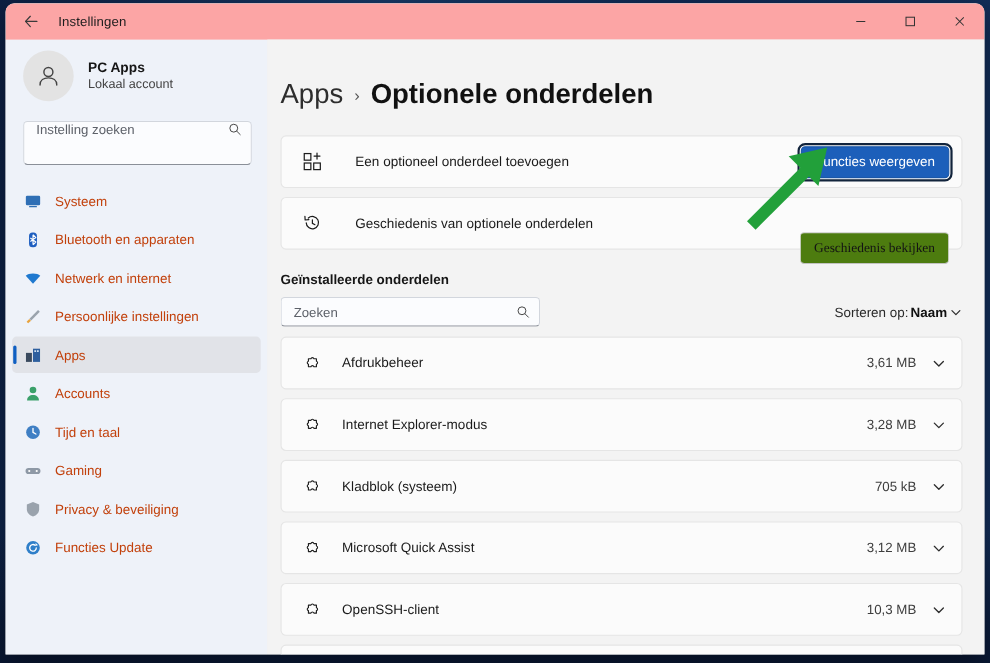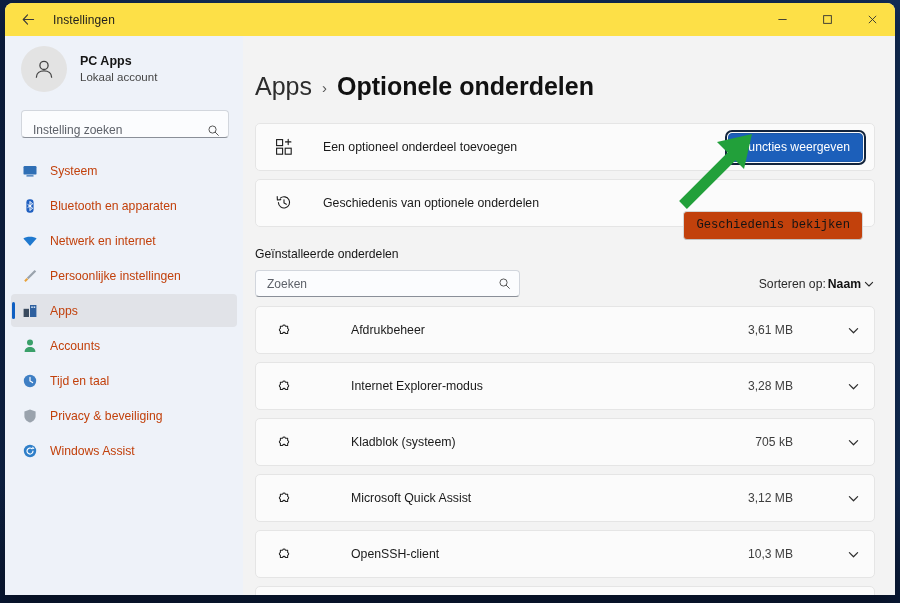--- a/index.html
+++ b/index.html
@@ -29,21 +29,21 @@
     background: #f3f3f3;
     border-radius: 8px 8px 0 0;
     overflow: hidden;
     box-shadow: 0 8px 28px rgba(0,0,0,.45);
     display: flex; flex-direction: column;
   }
 
   
   .titlebar {
     height: 33px;
-    background: #fde047;
+    background: #fca5a5;
     display: flex; align-items: center;
     flex: none;
     position: relative;
   }
   .back-btn {
     width: 30px; height: 30px; margin-left: 8px;
     display: flex; align-items: center; justify-content: center;
     border-radius: 4px; color: #3a3a3a;
   }
   .app-title {
@@ -76,26 +76,26 @@
     width: 46px; height: 46px; border-radius: 50%;
     background: #e3e3e3;
     display: flex; align-items: center; justify-content: center;
     color: #444;
   }
   .acct-name { font-size: 12.5px; font-weight: bold; color: #161616; line-height: 15px; }
   .acct-sub  { font-size: 11.5px; color: #444; line-height: 15px; margin-top: 1px; }
 
   .search-wrap {
     margin: 18px 14px 0 16px;
-    height: 28px;
+    height: 40px;
     background: #fbfcfe;
     border: 1px solid #d2d6dd;
     border-bottom: 1px solid #8a8f98;
     border-radius: 4px;
-    display: flex; align-items: flex-end;
+    display: flex; align-items: flex-start;
     padding: 0 8px 0 11px;
   }
   .search-wrap input {
     border: 0; outline: none; background: transparent;
     font-size: 12px; color: #333; flex: 1;
     font-family: "Liberation Sans", sans-serif;
   }
   .search-wrap input::placeholder { color: #5d6169; }
 
   .nav { margin-top: 16px; padding: 0 6px 0 6px; }
@@ -150,44 +150,44 @@
     height: 29px;
     padding: 0 12px;
     border-radius: 4px;
     border: 1px solid #1a57a8;
     display: flex; align-items: center;
     outline: 2px solid #12243c;
     outline-offset: 1px;
     font-family: "Liberation Sans", sans-serif;
   }
   .btn-secondary {
-    background: #c2410c;
+    background: #4d7c0f;
     color: #141414;
     font-size: 12.2px;
     height: 29px;
     padding: 0 12px;
     border-radius: 4px;
     border: 1px solid #d6d6d6;
     border-bottom-color: #c2c2c2;
     display: flex; align-items: center;
-    font-family: Liberation Mono, monospace;
+    font-family: Liberation Serif, serif;
     margin-top: 44px;
   }
 
   .section-title {
-    font-size: 12.2px; font-weight: normal; color: #161616;
+    font-size: 12.2px; font-weight: bold; color: #161616;
     margin: 20px 0 0 12px;
   }
 
   .listbar {
     display: flex; align-items: center;
     margin: 9px 20px 0 12px;
   }
   .list-search {
-    width: 265px; height: 27px;
+    width: 236px; height: 27px;
     background: #fbfcfe;
     border: 1px solid #d2d6dd;
     border-bottom: 1px solid #8a8f98;
     border-radius: 4px;
     display: flex; align-items: center;
     padding: 0 8px 0 11px;
   }
   .list-search input {
     border: 0; outline: none; background: transparent;
     font-size: 12px; color: #333; flex: 1;
@@ -202,21 +202,20 @@
 
   .rows { margin: 9px 20px 0 12px; }
   .row {
     background: #fbfbfb;
     border: 1px solid #e5e5e5;
     border-radius: 5px;
     height: 48px;
     display: flex; align-items: center;
     padding: 0 14px 0 17px;
     margin-bottom: 8px;
-    gap: 40px;
   }
   .row-ico { width: 20px; flex: none; display: flex; align-items: center; justify-content: center; color: #202020; }
   .row-name { font-size: 12.3px; color: #1a1a1a; margin-left: 18px; }
   .row-size { font-size: 12.1px; color: #3d3d3d; margin-right: 14px; }
   .chev { color: #2d2d2d; display: flex; align-items: center; }
 
   
   .annot {
     position: absolute;
     left: 0; top: 0; width: 900px; height: 603px;
@@ -348,40 +347,50 @@
         <div class="nav-item">
           <span class="nav-ico">
             <svg width="16" height="16" viewBox="0 0 16 16">
               <circle cx="8" cy="8" r="6.2" fill="#3f7fc4"></circle>
               <path d="M8 4.4 V8 L10.6 9.6" fill="none" stroke="#fff" stroke-width="1.2" stroke-linecap="round"></path>
             </svg>
           </span>
           <span class="nav-label">Tijd en taal</span>
         </div>
 
+        <div class="nav-item">
+          <span class="nav-ico">
+            <svg width="16" height="16" viewBox="0 0 16 16">
+              <rect x="1.2" y="5.4" width="13.6" height="5.6" rx="2.8" fill="#8e99a6"></rect>
+              <circle cx="4.6" cy="8.2" r="1" fill="#fff"></circle>
+              <circle cx="11.4" cy="8.2" r="1" fill="#fff"></circle>
+            </svg>
+          </span>
+          <span class="nav-label">Gaming</span>
+        </div>
 
 
         <div class="nav-item">
           <span class="nav-ico">
             <svg width="16" height="16" viewBox="0 0 16 16">
               <path d="M8 1.4 L13.6 3.6 V8 c0 3.4-2.6 5.6-5.6 6.6 C5 13.6 2.4 11.4 2.4 8 V3.6 Z" fill="#9aa3ad"></path>
             </svg>
           </span>
           <span class="nav-label">Privacy &amp; beveiliging</span>
         </div>
 
         <div class="nav-item">
           <span class="nav-ico">
             <svg width="16" height="16" viewBox="0 0 16 16">
               <circle cx="8" cy="8" r="6.2" fill="#2f7fc9"></circle>
               <path d="M11 8 a3 3 0 1 1 -1.1-2.3" fill="none" stroke="#fff" stroke-width="1.2" stroke-linecap="round"></path>
               <path d="M10.4 3.6 L10.2 6.2 L12.6 5.6 Z" fill="#fff"></path>
             </svg>
           </span>
-          <span class="nav-label">Windows Assist</span>
+          <span class="nav-label">Functies Update</span>
         </div>
 
       </div>
     </div>
 
     <div class="main">
 
       <div class="crumb">
         <span class="crumb-apps">Apps</span>
         <span class="crumb-sep">›</span>

